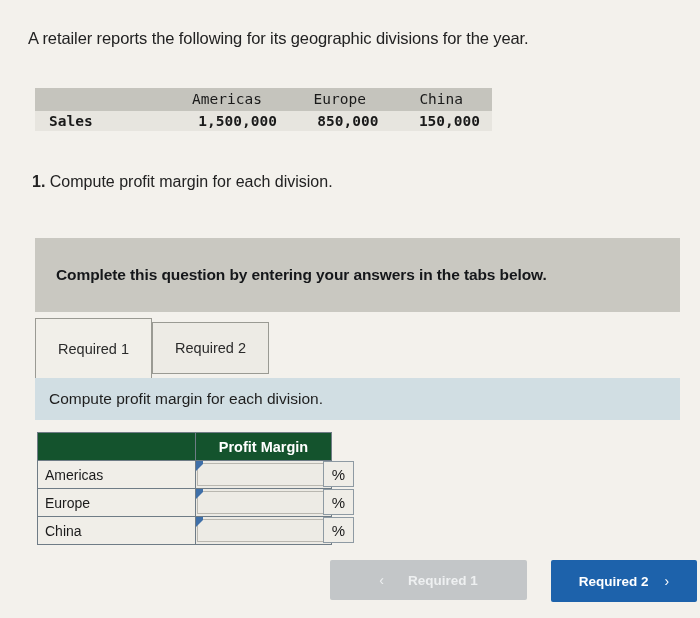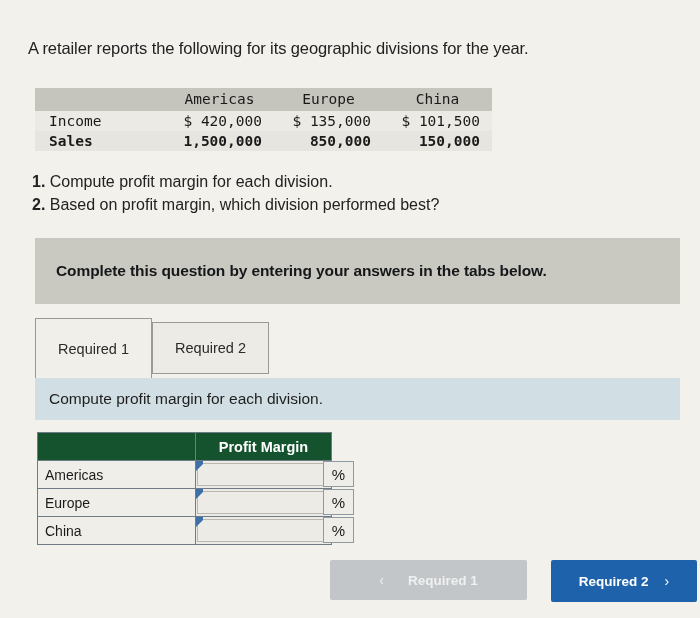--- a/index.html
+++ b/index.html
@@ -14,21 +14,21 @@
     font-family: "Liberation Sans", sans-serif;
     color: #1c1c1c;
     overflow: hidden;
     position: relative;
   }
 
   
   .prompt {
     position: absolute;
     left: 28px;
-    top: 38px;
+    top: 28px;
     width: 650px;
     font-size: 16.5px;
     line-height: 1.25;
     color: #222;
     letter-spacing: -0.1px;
   }
 
   
   .given-table {
     position: absolute;
@@ -75,21 +75,21 @@
     color: #222;
   }
   .reqs .num { font-weight: bold; }
 
   
   .banner {
     position: absolute;
     left: 35px;
     top: 238px;
     width: 645px;
-    height: 66px;
+    height: 74px;
     background: #c9c8c1;
     display: flex;
     align-items: center;
   }
   .banner-text {
     font-size: 15.5px;
     font-weight: bold;
     color: #15171a;
     margin-left: 21px;
     letter-spacing: -0.1px;
@@ -273,43 +273,33 @@
 <table class="given-table">
   <thead>
     <tr>
       <th class="blank-head"></th>
       <th>Americas</th>
       <th>Europe</th>
       <th>China</th>
     </tr>
   </thead>
   <tbody>
-    <tr class="row-a">
-      <td class="label">Income</td>
-      <td class="num">$ 420,000</td>
-      <td class="num">$ 135,000</td>
-      <td class="num">$ 101,500</td>
-    </tr>
     <tr class="row-b">
       <td class="label">Sales</td>
       <td class="num">1,500,000</td>
       <td class="num">850,000</td>
       <td class="num">150,000</td>
     </tr>
   </tbody>
 </table>
 
 <div class="reqs">
   <div>
     <span class="num">1.</span>
     <span>Compute profit margin for each division.</span>
-  </div>
-  <div>
-    <span class="num">2.</span>
-    <span>Based on profit margin, which division performed best?</span>
   </div>
 </div>
 
 <div class="banner">
   <div class="banner-text">Complete this question by entering your answers in the tabs below.</div>
 </div>
 
 <div class="tabstrip">
   <div class="tab active">
     <span>Required 1</span>

